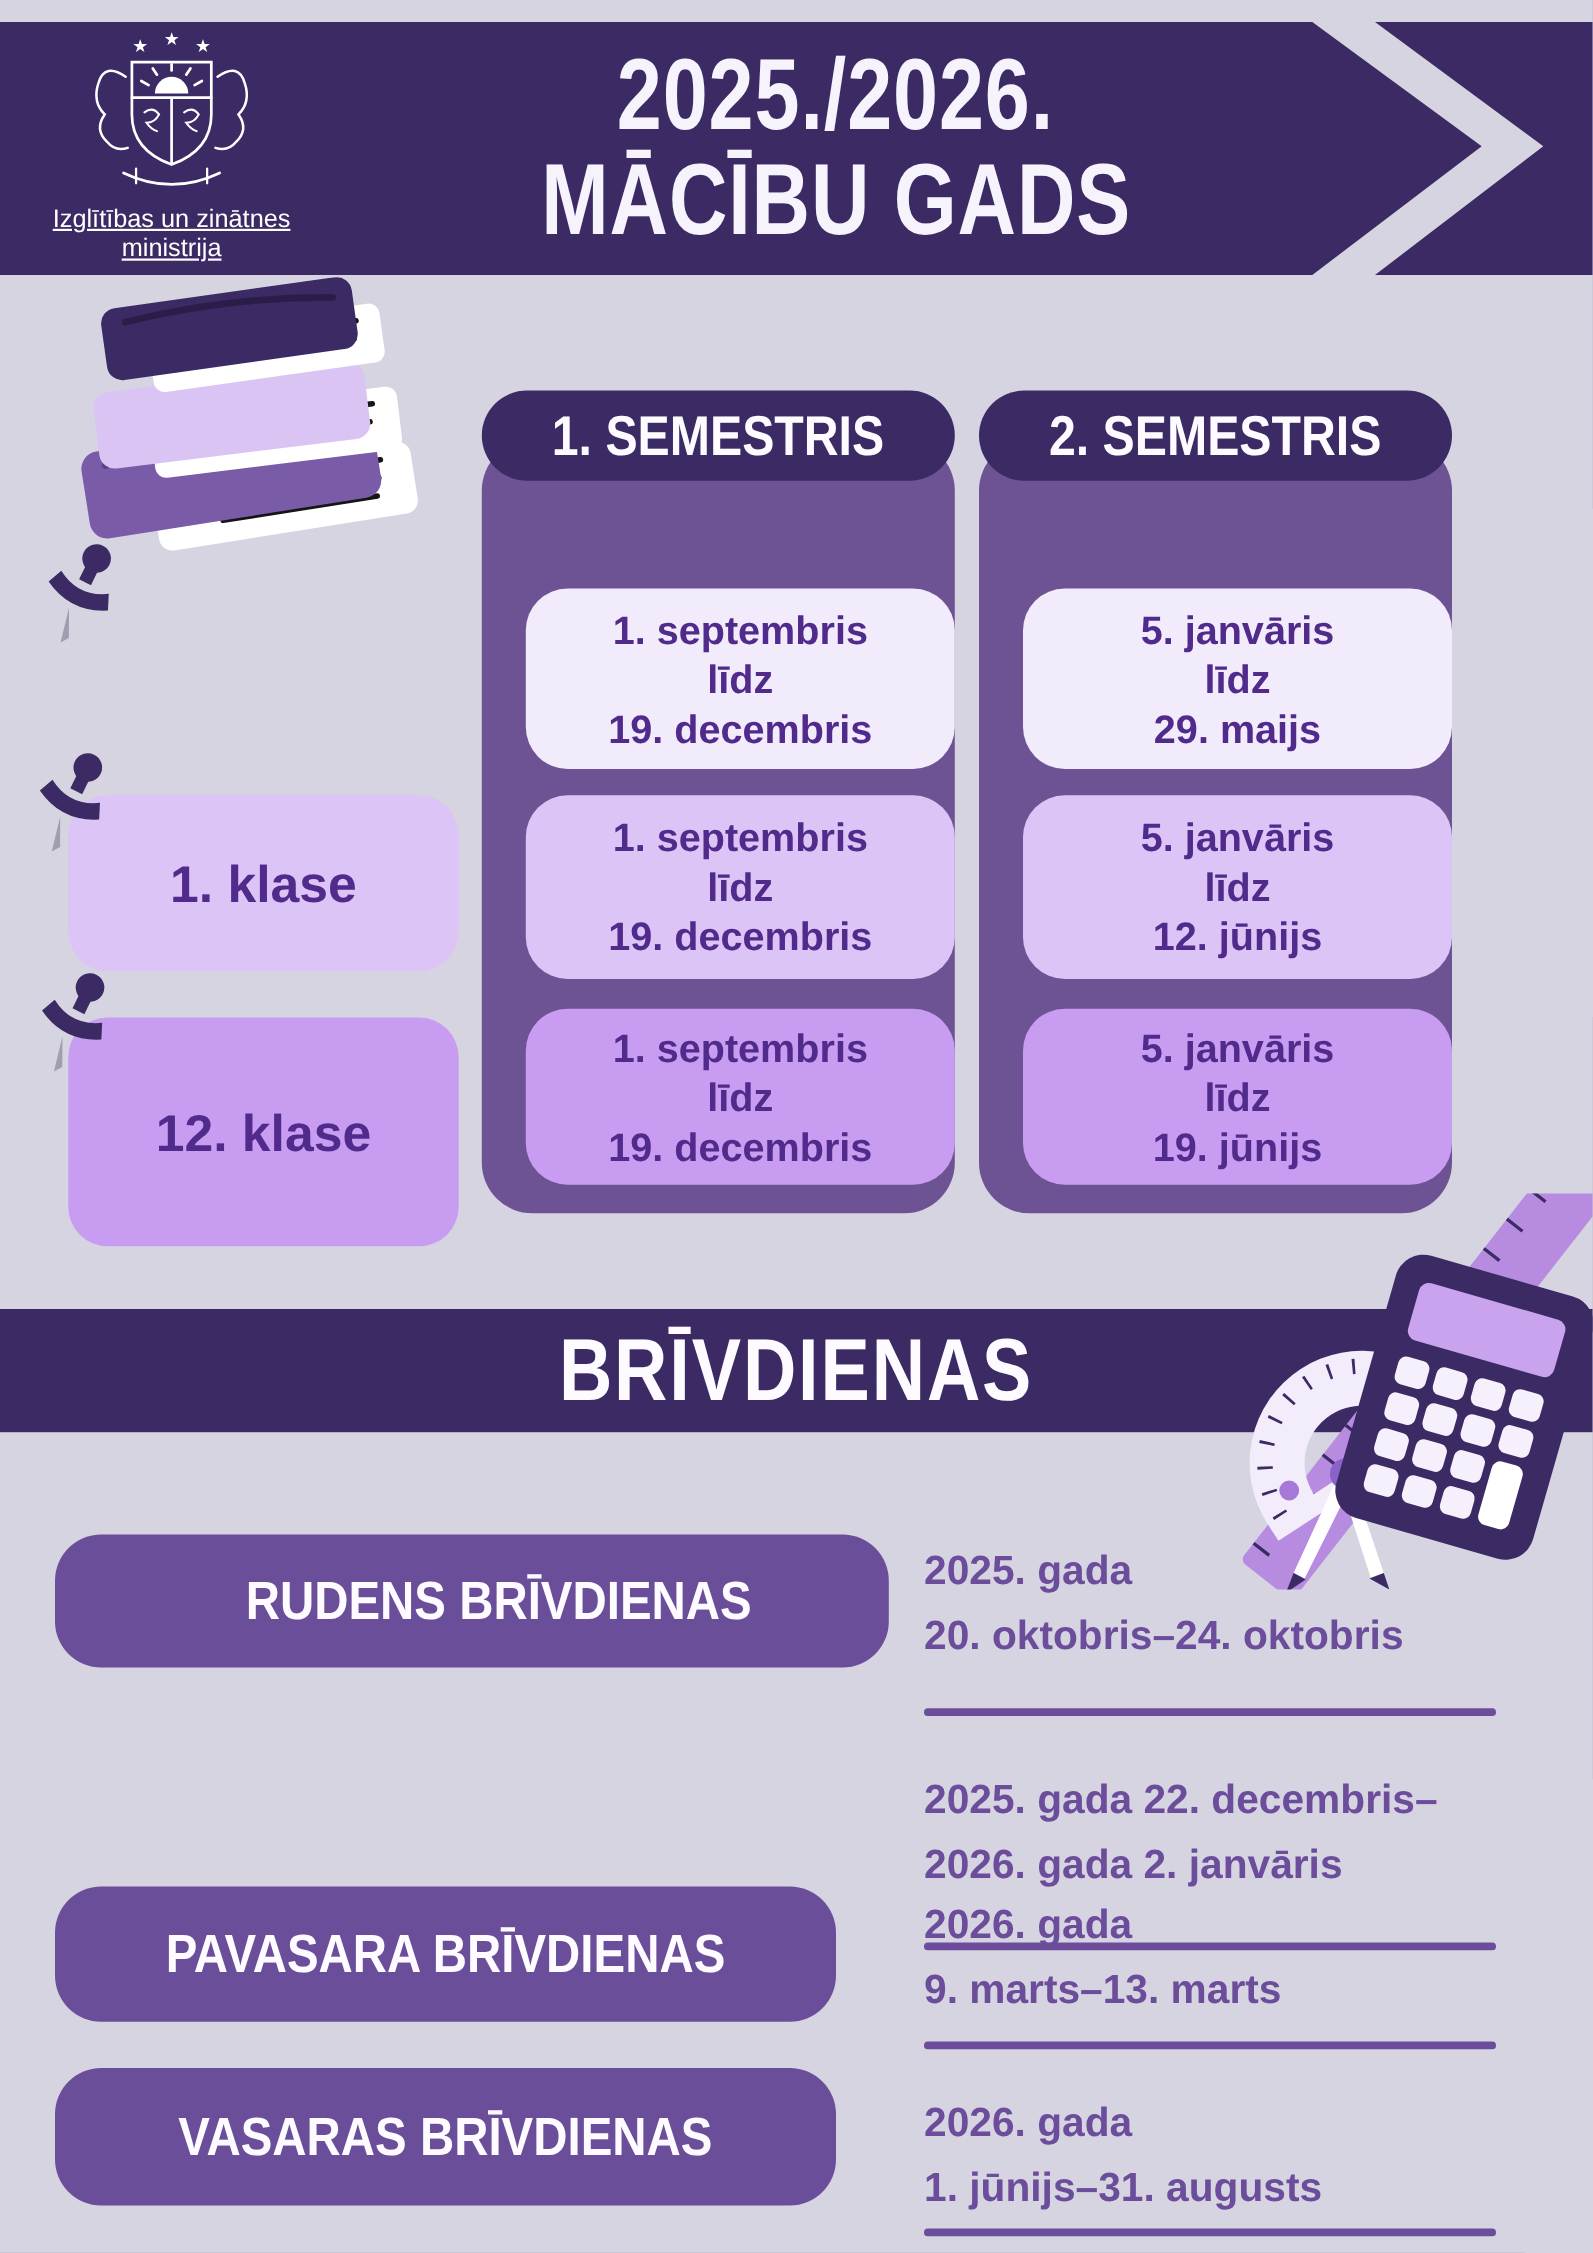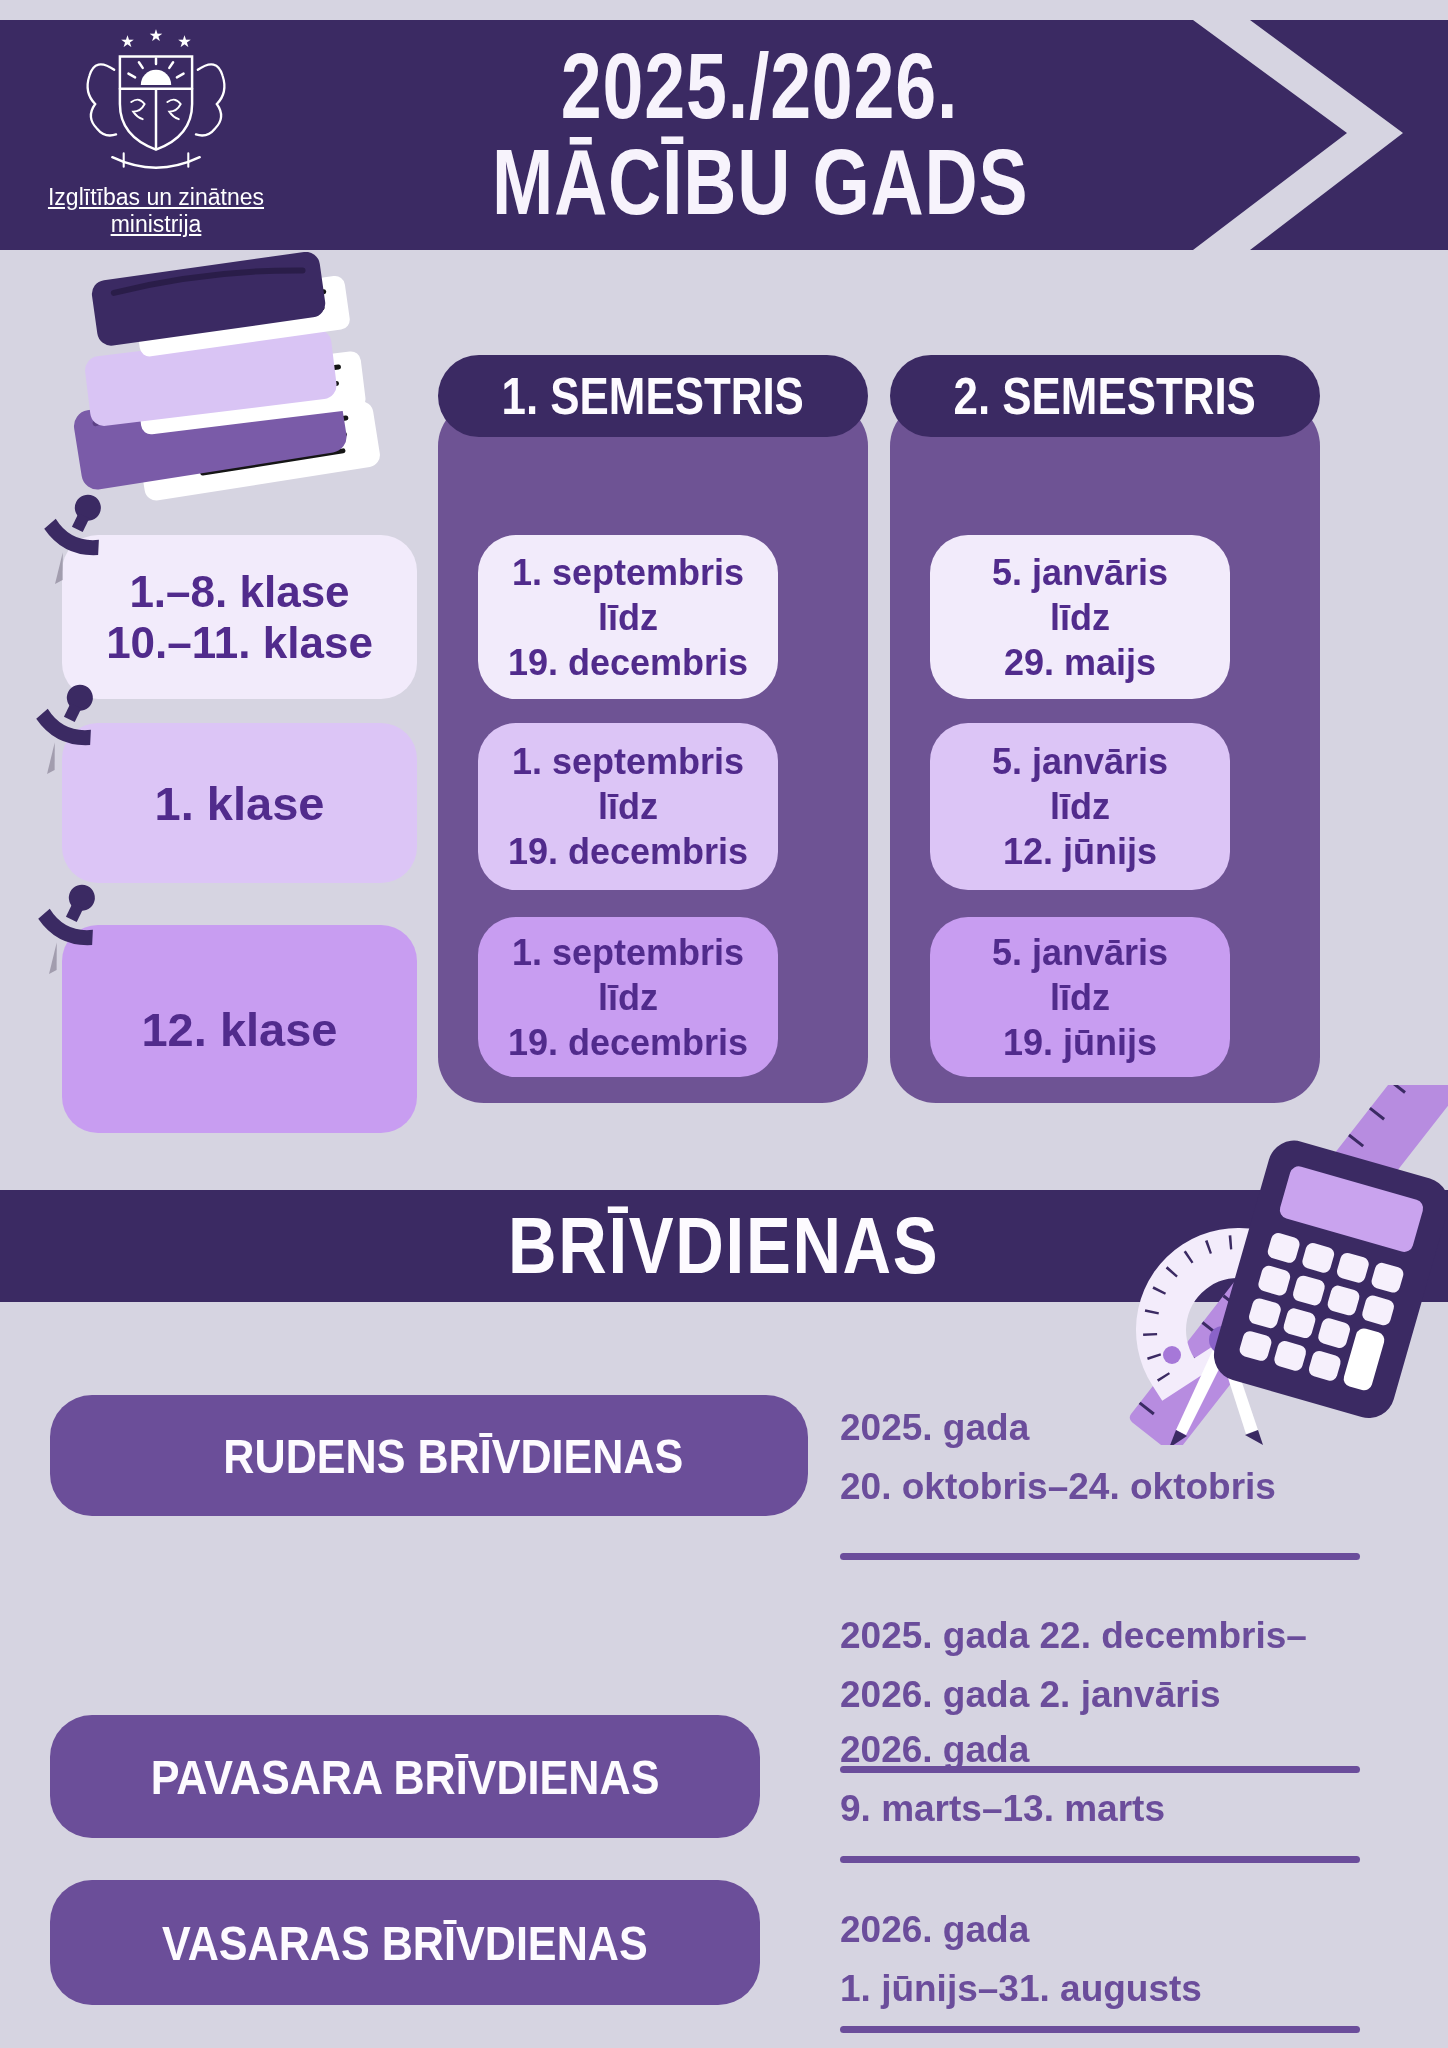--- a/index.html
+++ b/index.html
@@ -27,21 +27,21 @@
   #klase-2{top:723px;height:160px;background:#dcc5f6;font-size:47px;}
   #klase-3{top:925px;height:208px;background:#c89df1;font-size:47px;}
   
   .column{position:absolute;top:400px;height:703px;width:430px;background:#6e5394;border-radius:46px;}
   #col-1{left:438px;} #col-2{left:890px;}
   .col-header{position:absolute;top:355px;width:430px;height:82px;background:#3b2a63;
               border-radius:48px;display:flex;align-items:center;justify-content:center;z-index:2;}
   #col-header-1{left:438px;} #col-header-2{left:890px;}
   .col-header span{display:inline-block;font-size:51px;font-weight:bold;color:#fdfbff;
                    transform:scaleX(.86);white-space:nowrap;}
-  .date-card{position:absolute;width:300px;border-radius:38px;display:flex;flex-direction:column;
+  .date-card{position:absolute;width:390px;border-radius:38px;display:flex;flex-direction:column;
              justify-content:center;align-items:center;text-align:center;color:#512b8c;
              font-weight:bold;font-size:36px;line-height:1.25;z-index:2;}
   .c1{left:478px;} .c2{left:930px;}
   .r1{top:535px;height:164px;background:#f2ebfb;}
   .r2{top:723px;height:167px;background:#dcc5f6;}
   .r3{top:917px;height:160px;background:#c89df1;}
   
   .band{position:absolute;left:0;top:1190px;width:1448px;height:112px;background:#3b2a63;
         display:flex;align-items:center;justify-content:center;z-index:1;}
   .band span{display:inline-block;font-size:80px;font-weight:bold;color:#fdfbff;
@@ -143,24 +143,20 @@
   </svg>
   <svg id="pin-3" class="pin" width="84" height="104" viewBox="0 0 84 104">
     <g transform="rotate(26 42 42)">
       <circle cx="42" cy="15" r="13" fill="#3b2a63"></circle>
       <rect x="36" y="24" width="12" height="15" fill="#3b2a63"></rect>
       <path d="M18,39 Q42,54 66,39 L72,53 Q42,70 12,53 Z" fill="#3b2a63"></path>
       <polygon points="39,66 46,98 51,91" fill="#a29dae"></polygon>
     </g>
   </svg>
 
-  <div id="klase-1" class="klase-card">
-    <span>1.–8. klase</span>
-    <span>10.–11. klase</span>
-  </div>
   <div id="klase-2" class="klase-card">
     <span>1. klase</span>
   </div>
   <div id="klase-3" class="klase-card">
     <span>12. klase</span>
   </div>
 
   <div id="col-1" class="column"></div>
   <div id="col-2" class="column"></div>
   <div id="col-header-1" class="col-header">

